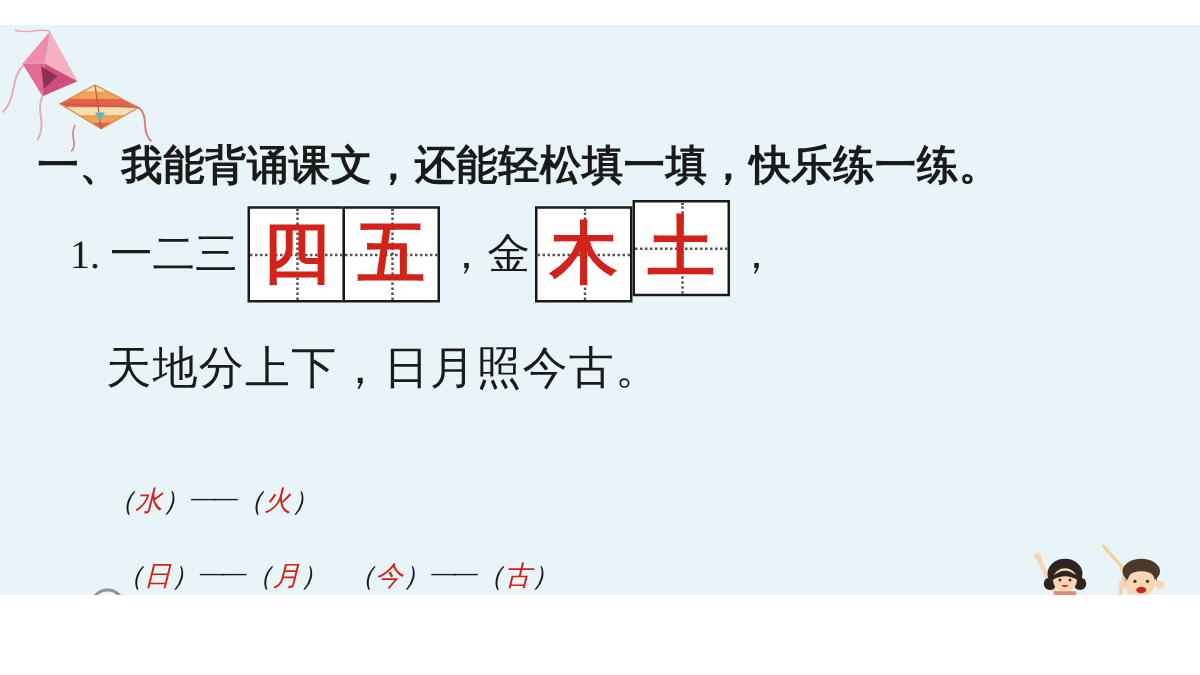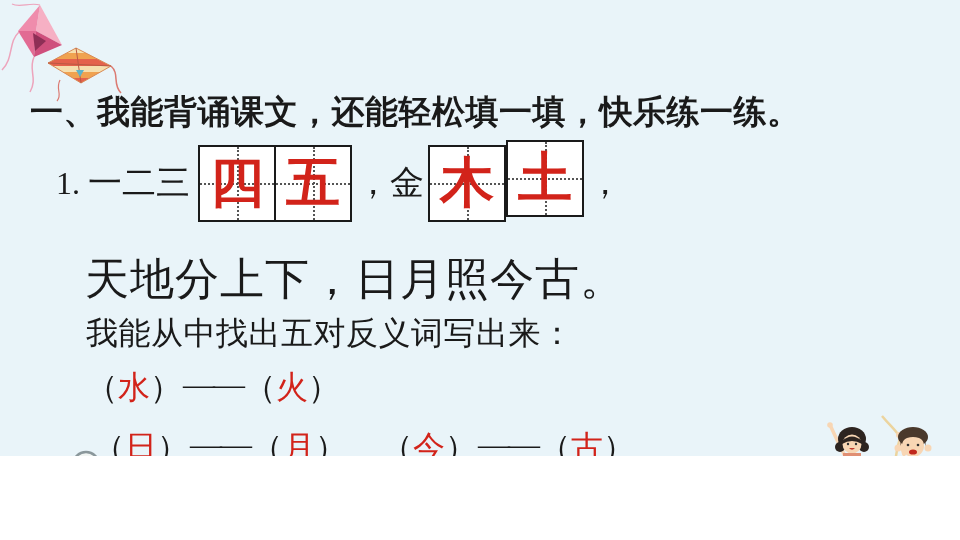--- a/index.html
+++ b/index.html
@@ -1,20 +1,21 @@
 <!DOCTYPE html>
 <html><head>
 <meta charset="utf-8">
 <style>
   html,body{margin:0;padding:0;background:#fff;}
   .slide{
     position:relative;width:960px;height:456px;overflow:hidden;
     background:#e9f4f9;
     font-family:"Liberation Serif","DejaVu Serif",serif;
     color:#1a1a1a;
+    margin-top:20px;
   }
   
   .kites{position:absolute;left:0;top:0;width:260px;height:105px;}
   .scenery{position:absolute;left:0;top:428px;width:340px;height:112px;}
   .kids{position:absolute;left:812px;top:414px;width:148px;height:126px;}
   
   .title{
     position:absolute;left:30px;top:90px;
     font-family:"Liberation Sans","DejaVu Sans",sans-serif;
     font-weight:700;font-size:33px;letter-spacing:.5px;white-space:nowrap;
@@ -28,26 +29,26 @@
     border:2px solid #1a1a1a;box-sizing:border-box;
     display:flex;align-items:center;justify-content:center;flex:none;
   }
   .tian-pair .tian + .tian{margin-left:-2px;}
   .gv{position:absolute;left:50%;top:0;bottom:0;width:0;border-left:2px dotted #555;}
   .gh{position:absolute;top:50%;left:0;right:0;height:0;border-top:2px dotted #555;}
   .ans{position:relative;font-size:54px;font-weight:700;color:#d2231a;line-height:1;z-index:1;}
   .seg{margin:0 4px;}
   .raise{transform:translateY(-5px);}
   
-  .line2{position:absolute;left:85px;top:250px;font-size:44px;letter-spacing:1px;white-space:nowrap;}
+  .line2{position:absolute;left:85px;top:250px;font-size:36px;letter-spacing:1px;white-space:nowrap;}
   .prompt{position:absolute;left:86px;top:312px;font-size:32px;letter-spacing:.5px;white-space:nowrap;}
   
-  .pairs{position:absolute;display:flex;font-size:32px;white-space:nowrap;}
+  .pairs{position:absolute;display:flex;font-size:22px;white-space:nowrap;font-style:italic;}
   .row1{left:86px;top:366px;gap:28px;}
-  .row2{left:93px;top:426px;gap:34px;justify-content:space-between;}
+  .row2{left:93px;top:426px;gap:16px;justify-content:space-between;}
   .red{color:#d2231a;}
   .dash{letter-spacing:-2px;position:relative;top:-3px;margin:0 1px;}
 </style>
 </head>
 <body>
 
 <div class="slide">
 
   <svg class="kites" viewBox="0 0 260 105">
     <g>
@@ -183,21 +184,20 @@
     <div class="tian raise">
       <div class="gv"></div>
       <div class="gh"></div>
       <span class="ans">土</span>
     </div>
     <span class="seg">，</span>
   </div>
 
   <div class="line2">天地分上下，日月照今古。</div>
 
-  <div class="prompt">我能从中找出五对反义词写出来：</div>
 
   <div class="pairs row1">
     <span class="pair"><span>（</span><span class="red">水</span><span>）</span><span class="dash">——</span><span>（</span><span class="red">火</span><span>）</span></span>
   </div>
 
   <div class="pairs row2">
     <span class="pair"><span>（</span><span class="red">日</span><span>）</span><span class="dash">——</span><span>（</span><span class="red">月</span><span>）</span></span>
     <span class="pair"><span>（</span><span class="red">今</span><span>）</span><span class="dash">——</span><span>（</span><span class="red">古</span><span>）</span></span>
   </div>
 

